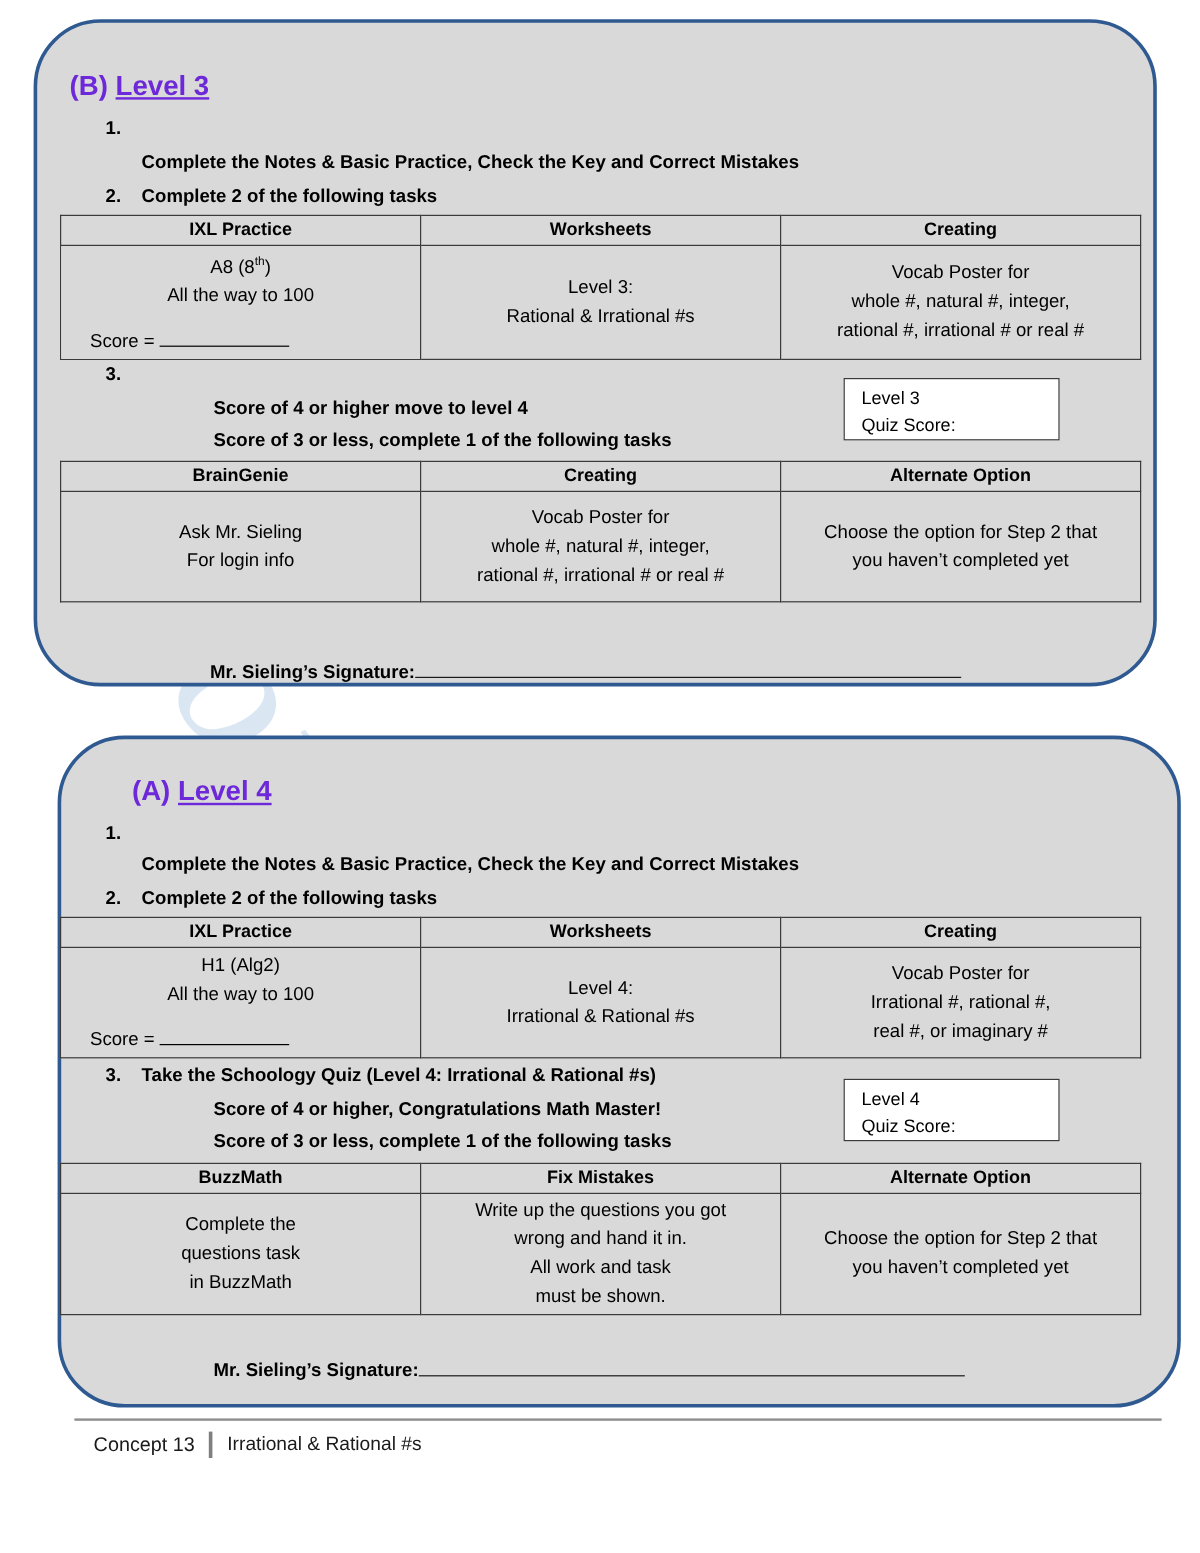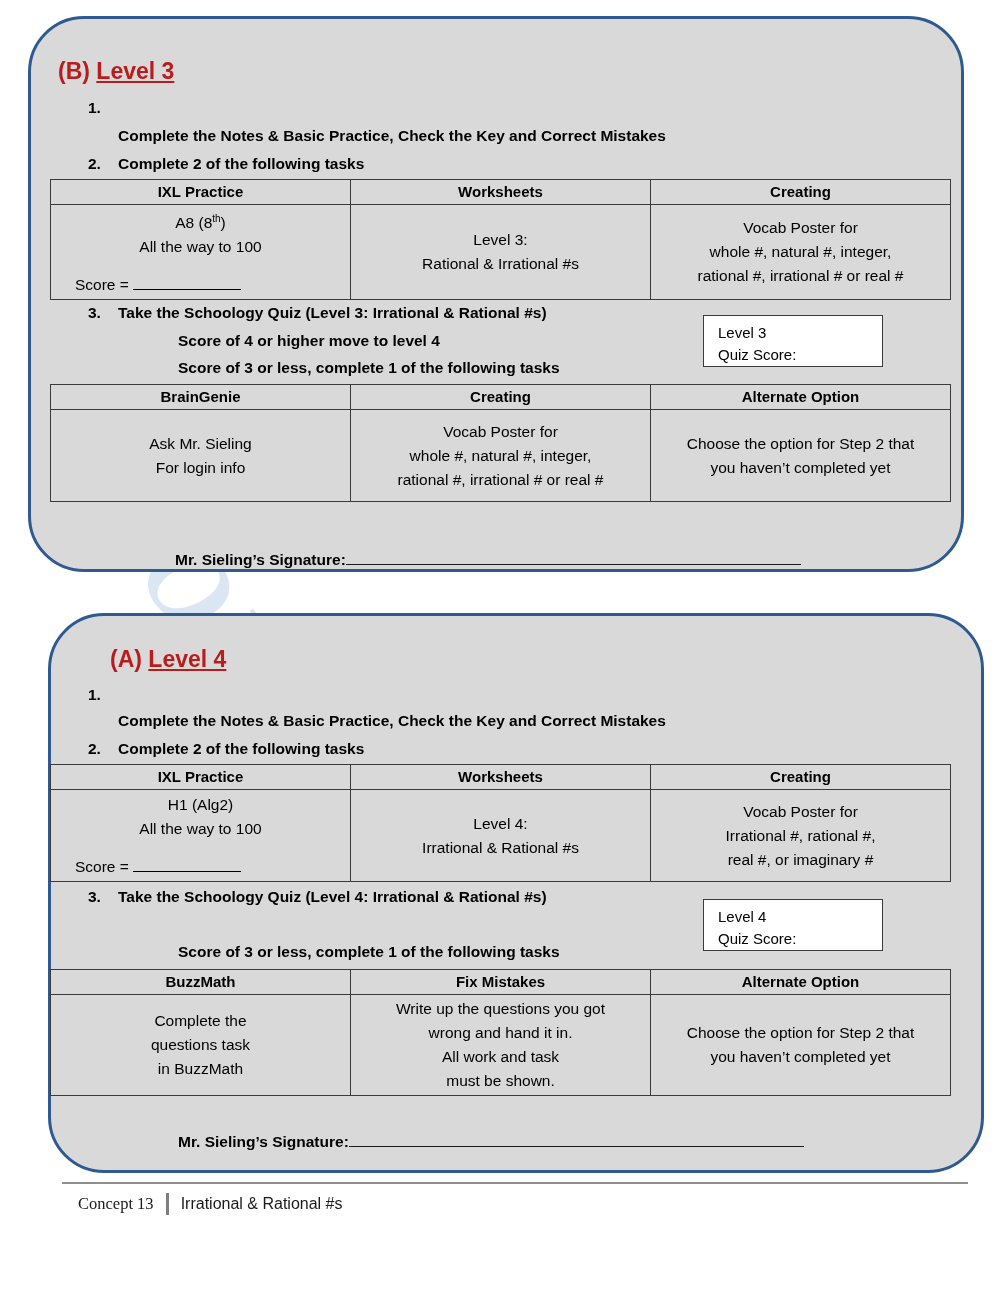--- a/index.html
+++ b/index.html
@@ -110,21 +110,21 @@
     left: 0; top: 0;
     width: 1000px;
     height: 1294px;
     z-index: 2;
   }
 
   .section-title {
     position: absolute;
     font-size: 23px;
     font-weight: 700;
-    color: #b91c1c;
+    color: #6d28d9;
     white-space: nowrap;
   }
   .section-title .underlined { text-decoration: underline; }
 
   .step {
     position: absolute;
     font-size: 15.5px;
     font-weight: 700;
     color: #000;
     white-space: nowrap;
@@ -223,21 +223,21 @@
     left: 78px;
     top: 1190px;
     height: 28px;
     display: flex;
     align-items: center;
     z-index: 3;
     font-size: 16px;
     color: #1a1a1a;
   }
   #footer-concept {
-    font-family: Liberation Serif, serif;
+    font-family: Liberation Sans, sans-serif;
     font-size: 16.5px;
     padding-right: 12px;
   }
   #footer-divider {
     width: 3px;
     height: 22px;
     background: #7f7f7f;
     margin-right: 12px;
   }
   #footer-subject { font-size: 16px; }
@@ -300,21 +300,20 @@
         <td>
           <span class="cell-line">Vocab Poster for</span>
           <span class="cell-line">whole #, natural #, integer,</span>
           <span class="cell-line">rational #, irrational # or real #</span>
         </td>
       </tr>
     </tbody>
   </table>
 
   <div class="step-num" style="left:88px; top:304px;">3.</div>
-  <div class="step" style="left:118px; top:304px;">Take the Schoology Quiz (Level 3: Irrational &amp; Rational #s)</div>
   <div class="step" style="left:178px; top:332px;">Score of 4 or higher move to level 4</div>
   <div class="step" style="left:178px; top:359px;">Score of 3 or less, complete 1 of the following tasks</div>
 
   <div class="quiz-box" style="left:703px; top:315px;">
     <div>Level 3</div>
     <div>Quiz Score:</div>
   </div>
 
   <table class="task-table" id="table-level3-bottom" style="left:50px; top:384px; width:900px;">
     <colgroup>
@@ -393,20 +392,21 @@
           <span class="cell-line">Vocab Poster for</span>
           <span class="cell-line">Irrational #, rational #,</span>
           <span class="cell-line">real #, or imaginary #</span>
         </td>
       </tr>
     </tbody>
   </table>
 
   <div class="step-num" style="left:88px; top:888px;">3.</div>
   <div class="step" style="left:118px; top:888px;">Take the Schoology Quiz (Level 4: Irrational &amp; Rational #s)</div>
+  <div class="step" style="left:178px; top:916px;">Score of 4 or higher, Congratulations Math Master!</div>
   <div class="step" style="left:178px; top:943px;">Score of 3 or less, complete 1 of the following tasks</div>
 
   <div class="quiz-box" style="left:703px; top:899px;">
     <div>Level 4</div>
     <div>Quiz Score:</div>
   </div>
 
   <table class="task-table" id="table-level4-bottom" style="left:50px; top:969px; width:900px;">
     <colgroup>
         <col style="width:300px">

